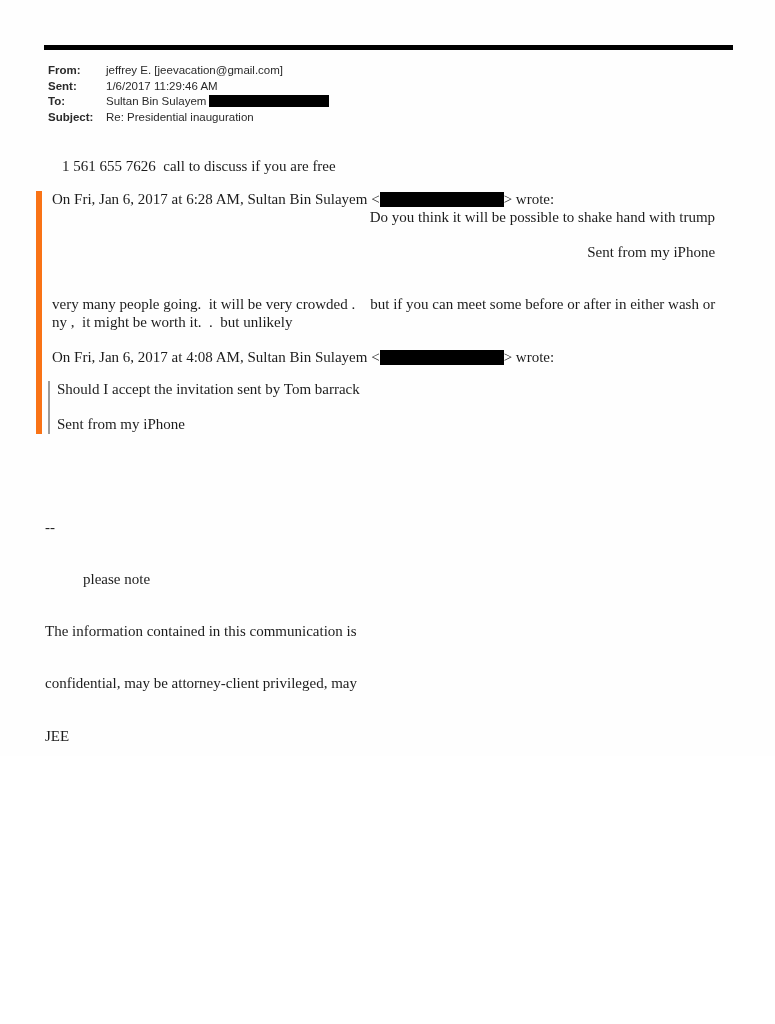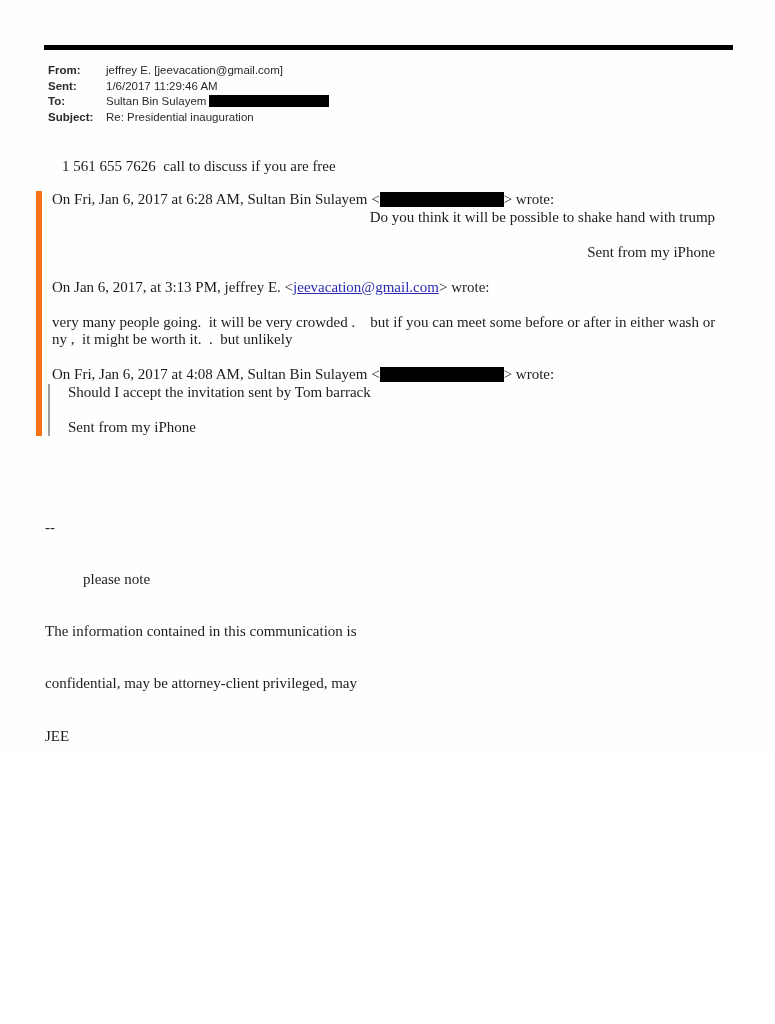--- a/index.html
+++ b/index.html
@@ -48,22 +48,23 @@
   }
   .thread {
     position: absolute;
     left: 36px; top: 191px;
     border-left: 6px solid #f97316;
     padding-left: 10px;
   }
   .indent1 { padding-left: 5px; text-align: right; }
   .inner-quote {
     border-left: 2.5px solid #9c9c9c;
-    padding-left: 18px;
+    padding-left: 7px;
     margin-left: -4px;
+    margin-top: 15px;
   }
   .link {
     color: #2a2ab5;
     text-decoration: underline;
     cursor: pointer;
   }
   .disclaimer {
     position: absolute;
     left: 45px;
     font-size: 15px;
@@ -102,21 +103,20 @@
   </div>
 
   <div class="intro">1 561 655 7626  call to discuss if you are free</div>
 
   <div class="thread">
     <div class="bline"><span>On Fri, Jan 6, 2017 at 6:28 AM, Sultan Bin Sulayem &lt;</span><span class="redaction redaction-q"></span><span>&gt; wrote:</span></div>
     <div class="bline indent1">Do you think it will be possible to shake hand with trump</div>
     <div class="bline"></div>
     <div class="bline indent1">Sent from my iPhone</div>
     <div class="bline"></div>
-    <div class="bline"><span>On Jan 6, 2017, at 3:13 PM, jeffrey E. &lt;</span><a class="link">jeevacation@gmail.com</a><span>&gt; wrote:</span></div>
     <div class="bline"></div>
     <div class="bline">very many people going.  it will be very crowded .    but if you can meet some before or after in either wash or</div>
     <div class="bline">ny ,  it might be worth it.  .  but unlikely</div>
     <div class="bline"></div>
     <div class="bline"><span>On Fri, Jan 6, 2017 at 4:08 AM, Sultan Bin Sulayem &lt;</span><span class="redaction redaction-q"></span><span>&gt; wrote:</span></div>
     <div class="inner-quote">
       <div class="bline">Should I accept the invitation sent by Tom barrack</div>
       <div class="bline"></div>
       <div class="bline">Sent from my iPhone</div>
     </div>

